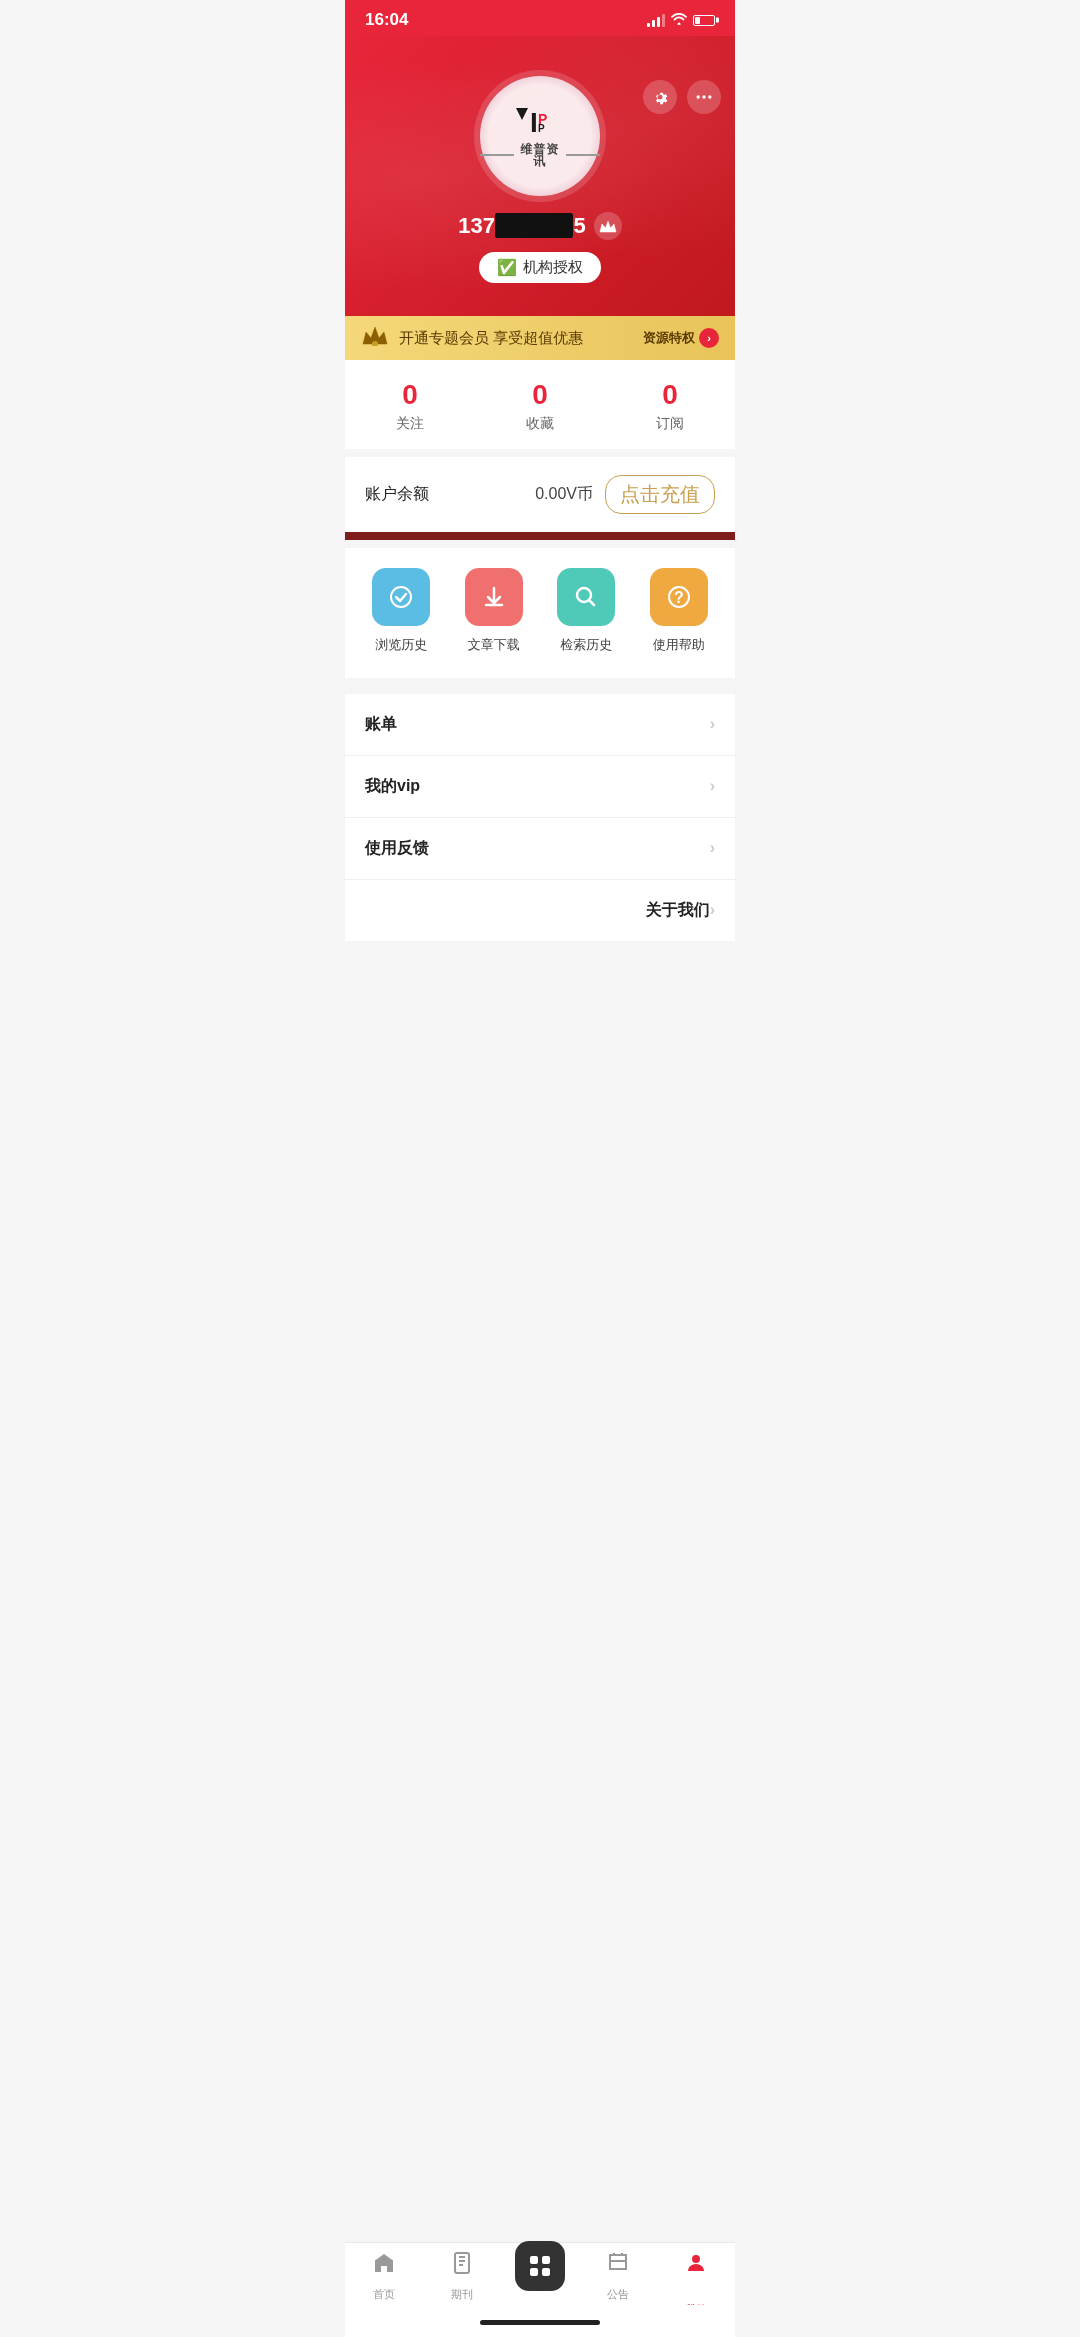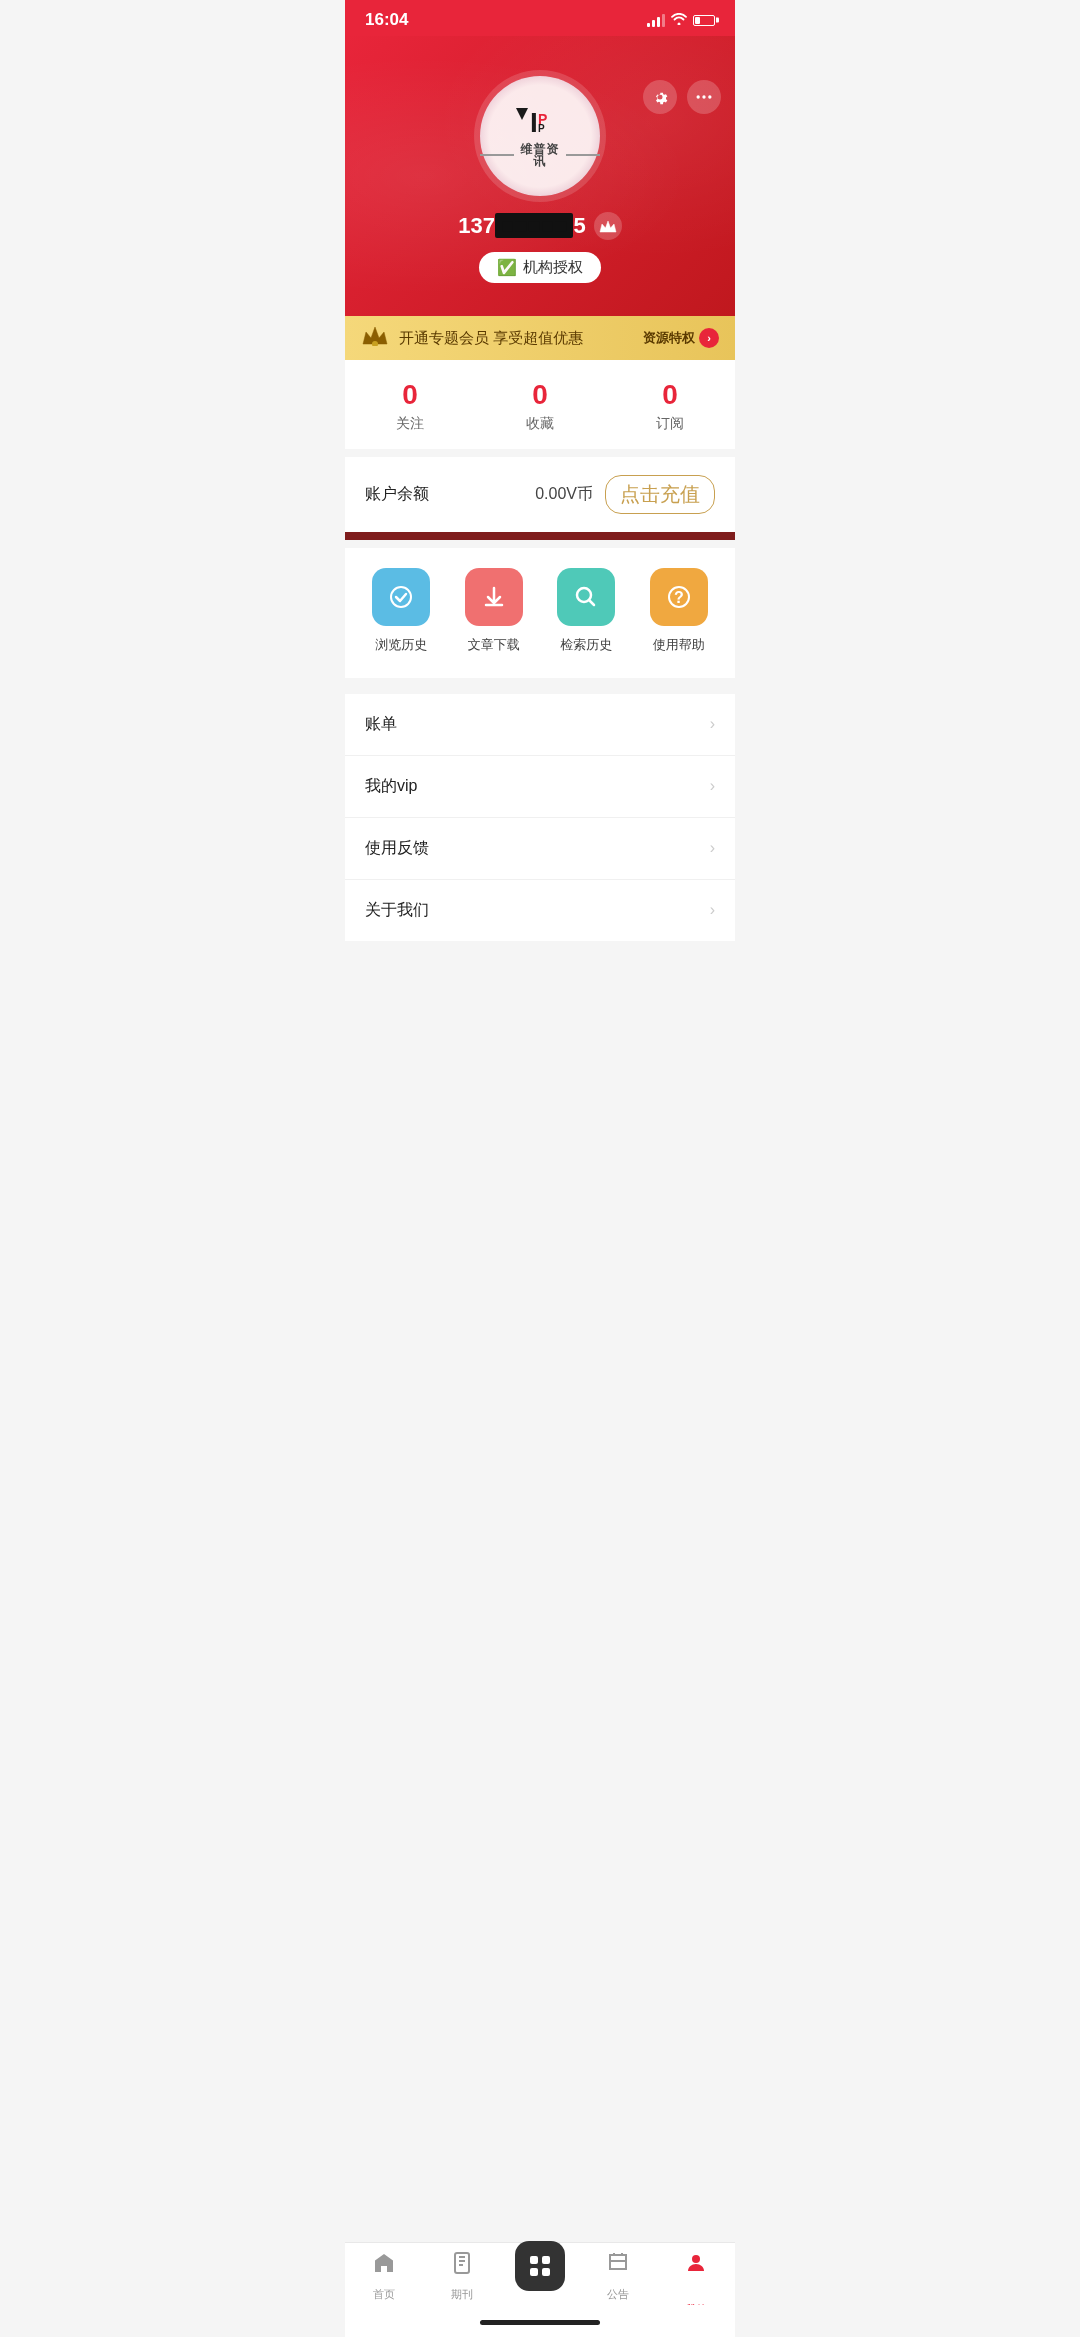--- a/index.html
+++ b/index.html
@@ -311,31 +311,33 @@
     .action-icon-box.teal { background: #4fc9b8; }
     .action-icon-box.orange { background: #f0a840; }
     .action-label {
       font-size: 13px;
       color: #404040;
     }
 
     
     .menu-list {
       background: #fff;
+      font-weight: bold;
     }
     .menu-item {
       display: flex;
       align-items: center;
       justify-content: space-between;
       padding: 20px 20px;
       border-bottom: 1px solid #f0f0f0;
       cursor: pointer;
     }
     .menu-item:last-child {
       border-bottom: none;
+      justify-content: flex-end;
     }
     .menu-item-label {
       font-size: 16px;
       color: #222;
     }
     .menu-chevron {
       color: #ccc;
       font-size: 16px;
     }
 

